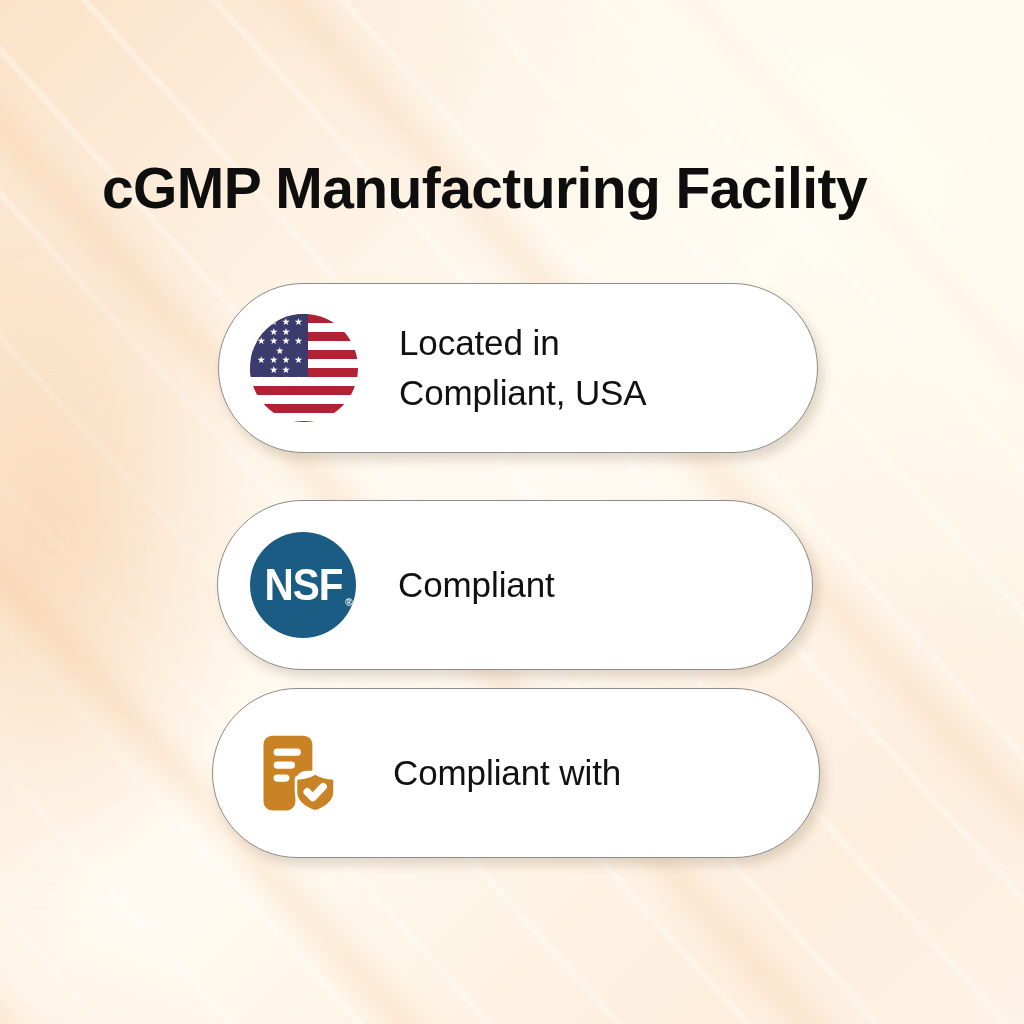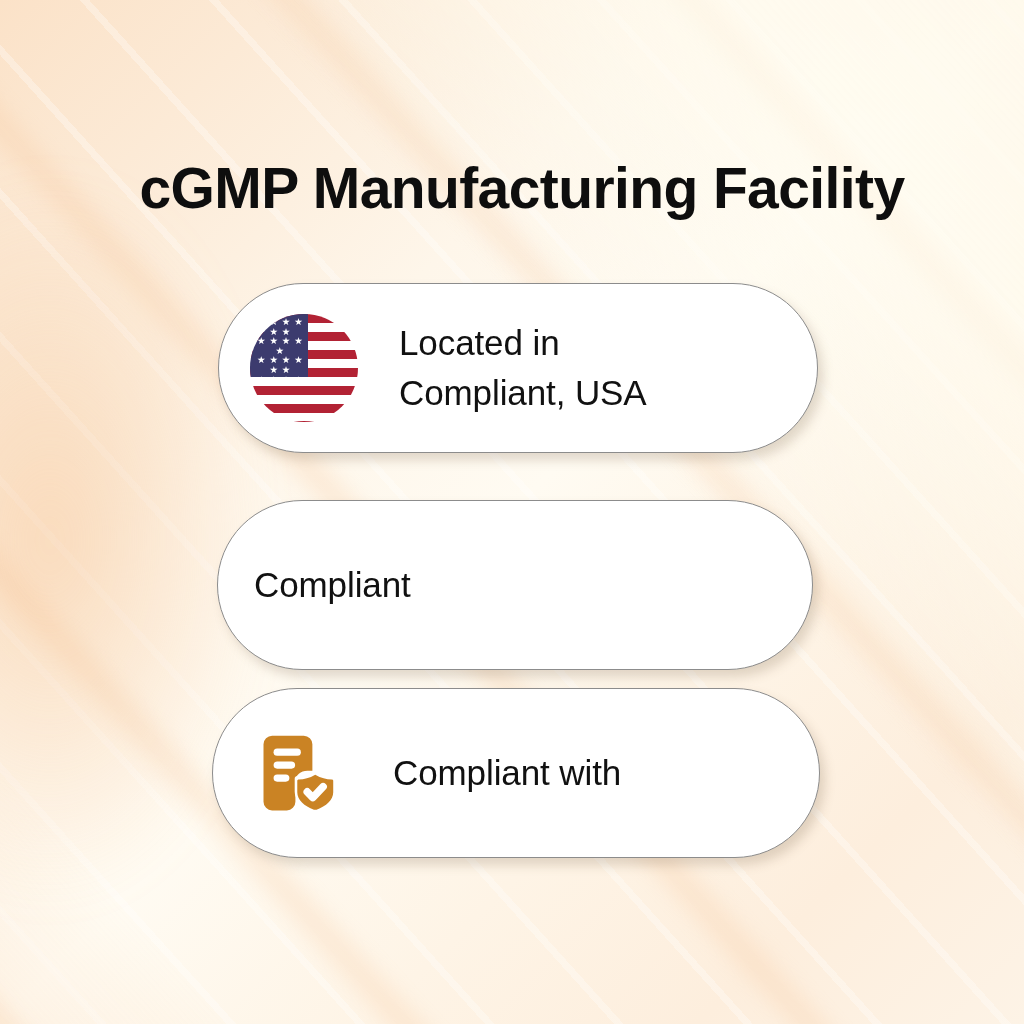--- a/index.html
+++ b/index.html
@@ -83,21 +83,20 @@
     position: absolute;
     left: 102px;
     top: 118px;
     width: 840px;
     font-size: 57px;
     font-weight: 700;
     letter-spacing: -0.6px;
     color: #0E0E0E;
     line-height: 1.15;
     white-space: nowrap;
-    text-align: center;
   }
 
   
   .card {
     position: absolute;
     display: flex;
     align-items: center;
     background: #FFFFFF;
     border: 1px solid #8C8C8C;
     border-radius: 999px;
@@ -229,20 +228,27 @@
         </div>
       </div>
     </div>
     <div class="card-text">
       <span class="ln">Located in</span>
       <span class="ln">Compliant, USA</span>
     </div>
   </div>
 
   <div class="card" id="card-2">
+    <div class="card-icon">
+      <div class="nsf">
+        <div class="nsf-mark">
+          <span>NSF</span><span class="nsf-reg">®</span>
+        </div>
+      </div>
+    </div>
     <div class="card-text">
       <span class="ln">Compliant</span>
     </div>
   </div>
 
   <div class="card" id="card-3">
     <div class="card-icon">
       <svg class="doc-shield" viewBox="0 0 64 64">
         <path d="M8 12a6 6 0 0 1 6-6h22a6 6 0 0 1 6 6v18.5h-3.5c-4.6 0-8.3 3.2-8.3 7.2V52a6 6 0 0 1-6 6H14a6 6 0 0 1-6-6V12z" fill="#CA8324"></path>
         <rect x="15" y="15" width="19" height="5" rx="2.5" fill="#FFFFFF"></rect>

